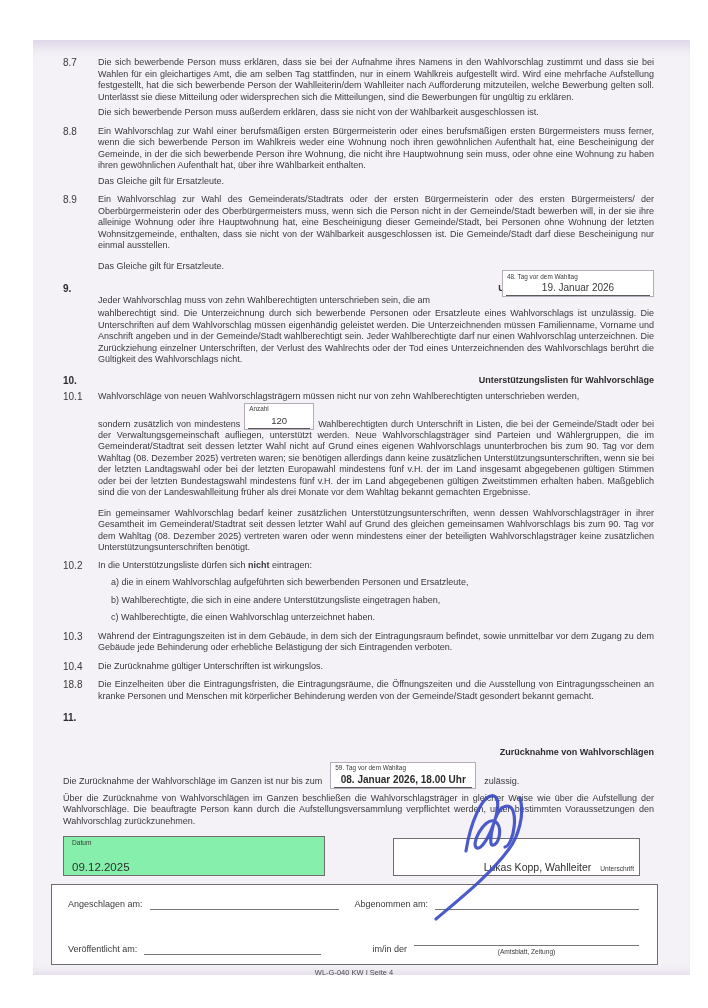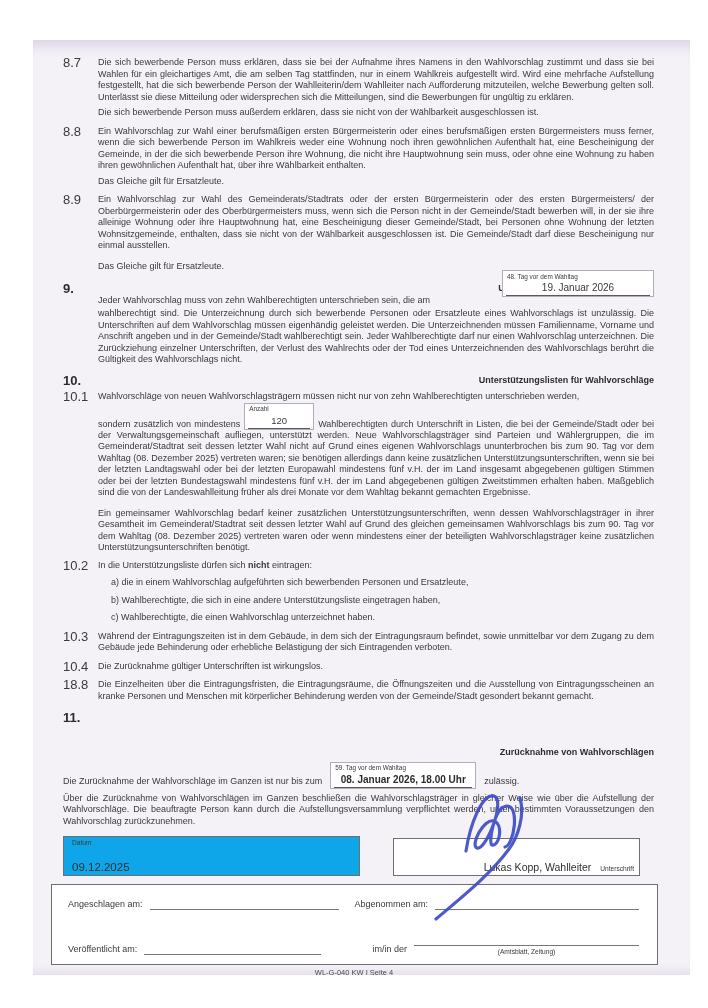--- a/index.html
+++ b/index.html
@@ -7,21 +7,21 @@
     width:708px;height:1008px;overflow:hidden;background:#ffffff;
     font-family:"Liberation Sans", sans-serif;color:#3a3a3a;position:relative;
   }
   .page{
     position:absolute;left:33px;top:40px;width:657px;min-height:918px;
     background:#f4f1f7;box-sizing:border-box;
     padding:17px 36px 10px 30px;
     box-shadow:inset 0 16px 12px -10px rgba(176,158,198,0.35), inset 0 -10px 8px -7px rgba(176,158,198,0.25);
   }
   .sec{display:flex;margin-top:7px;}
-  .sec .num{width:35px;flex:0 0 35px;font-size:13px;line-height:11.5px;}
+  .sec .num{width:35px;flex:0 0 35px;font-size:10px;line-height:11.5px;}
   .sec .num.b{font-weight:bold;color:#2c2c2c;}
   .sec .body{flex:1;font-size:9px;line-height:11.5px;text-align:justify;}
   .sec .body p{margin:0;}
   .sec .body p + p{margin-top:4px;}
   .gap-p{margin-top:9px !important;}
   .heading{font-weight:bold;color:#2c2c2c;text-align:right;}
   .plain{text-align:left !important;}
   .sub-items div{margin-top:6px;padding-left:13px;text-align:left;}
   .s9wrap{position:relative;}
   .fld{
@@ -33,21 +33,21 @@
   .fld-9{position:absolute;right:0;top:-13px;width:152px;}
   .fld-anzahl{width:70px;margin:0 4px;}
   .fld-anzahl .val{font-size:9.5px;}
   .fld-11{width:146px;margin:0 8px;}
   .fld-11 .val{font-weight:bold;color:#2c2c2c;}
   .lead-line{padding-right:178px;text-align:left !important;}
   .line-11{display:flex;align-items:flex-end;text-align:left !important;}
   .line-11 .t{padding-bottom:1px;text-align:center;}
   .sigdate-row{display:flex;margin-top:9px;align-items:flex-end;}
   .datum-box{
-    width:297px;height:40px;background:#0ea5e9;border:1px solid #6f6f6f;box-sizing:border-box;
+    width:262px;height:40px;background:#86efac;border:1px solid #6f6f6f;box-sizing:border-box;
     padding:2px 6px 2px 8px;display:flex;flex-direction:column;justify-content:space-between;
   }
   .datum-box .dlbl{font-size:6.6px;color:#3a3a3a;}
   .datum-box .dval{font-size:11.5px;color:#2f2f2f;}
   .sig-box{
     width:247px;height:38px;background:#fff;border:1px solid #6f6f6f;box-sizing:border-box;
     margin-left:auto;margin-right:14px;position:relative;
     display:flex;align-items:flex-end;justify-content:flex-end;padding:2px 5px;
   }
   .sig-box .sname{font-size:10.5px;color:#2f2f2f;white-space:nowrap;}

